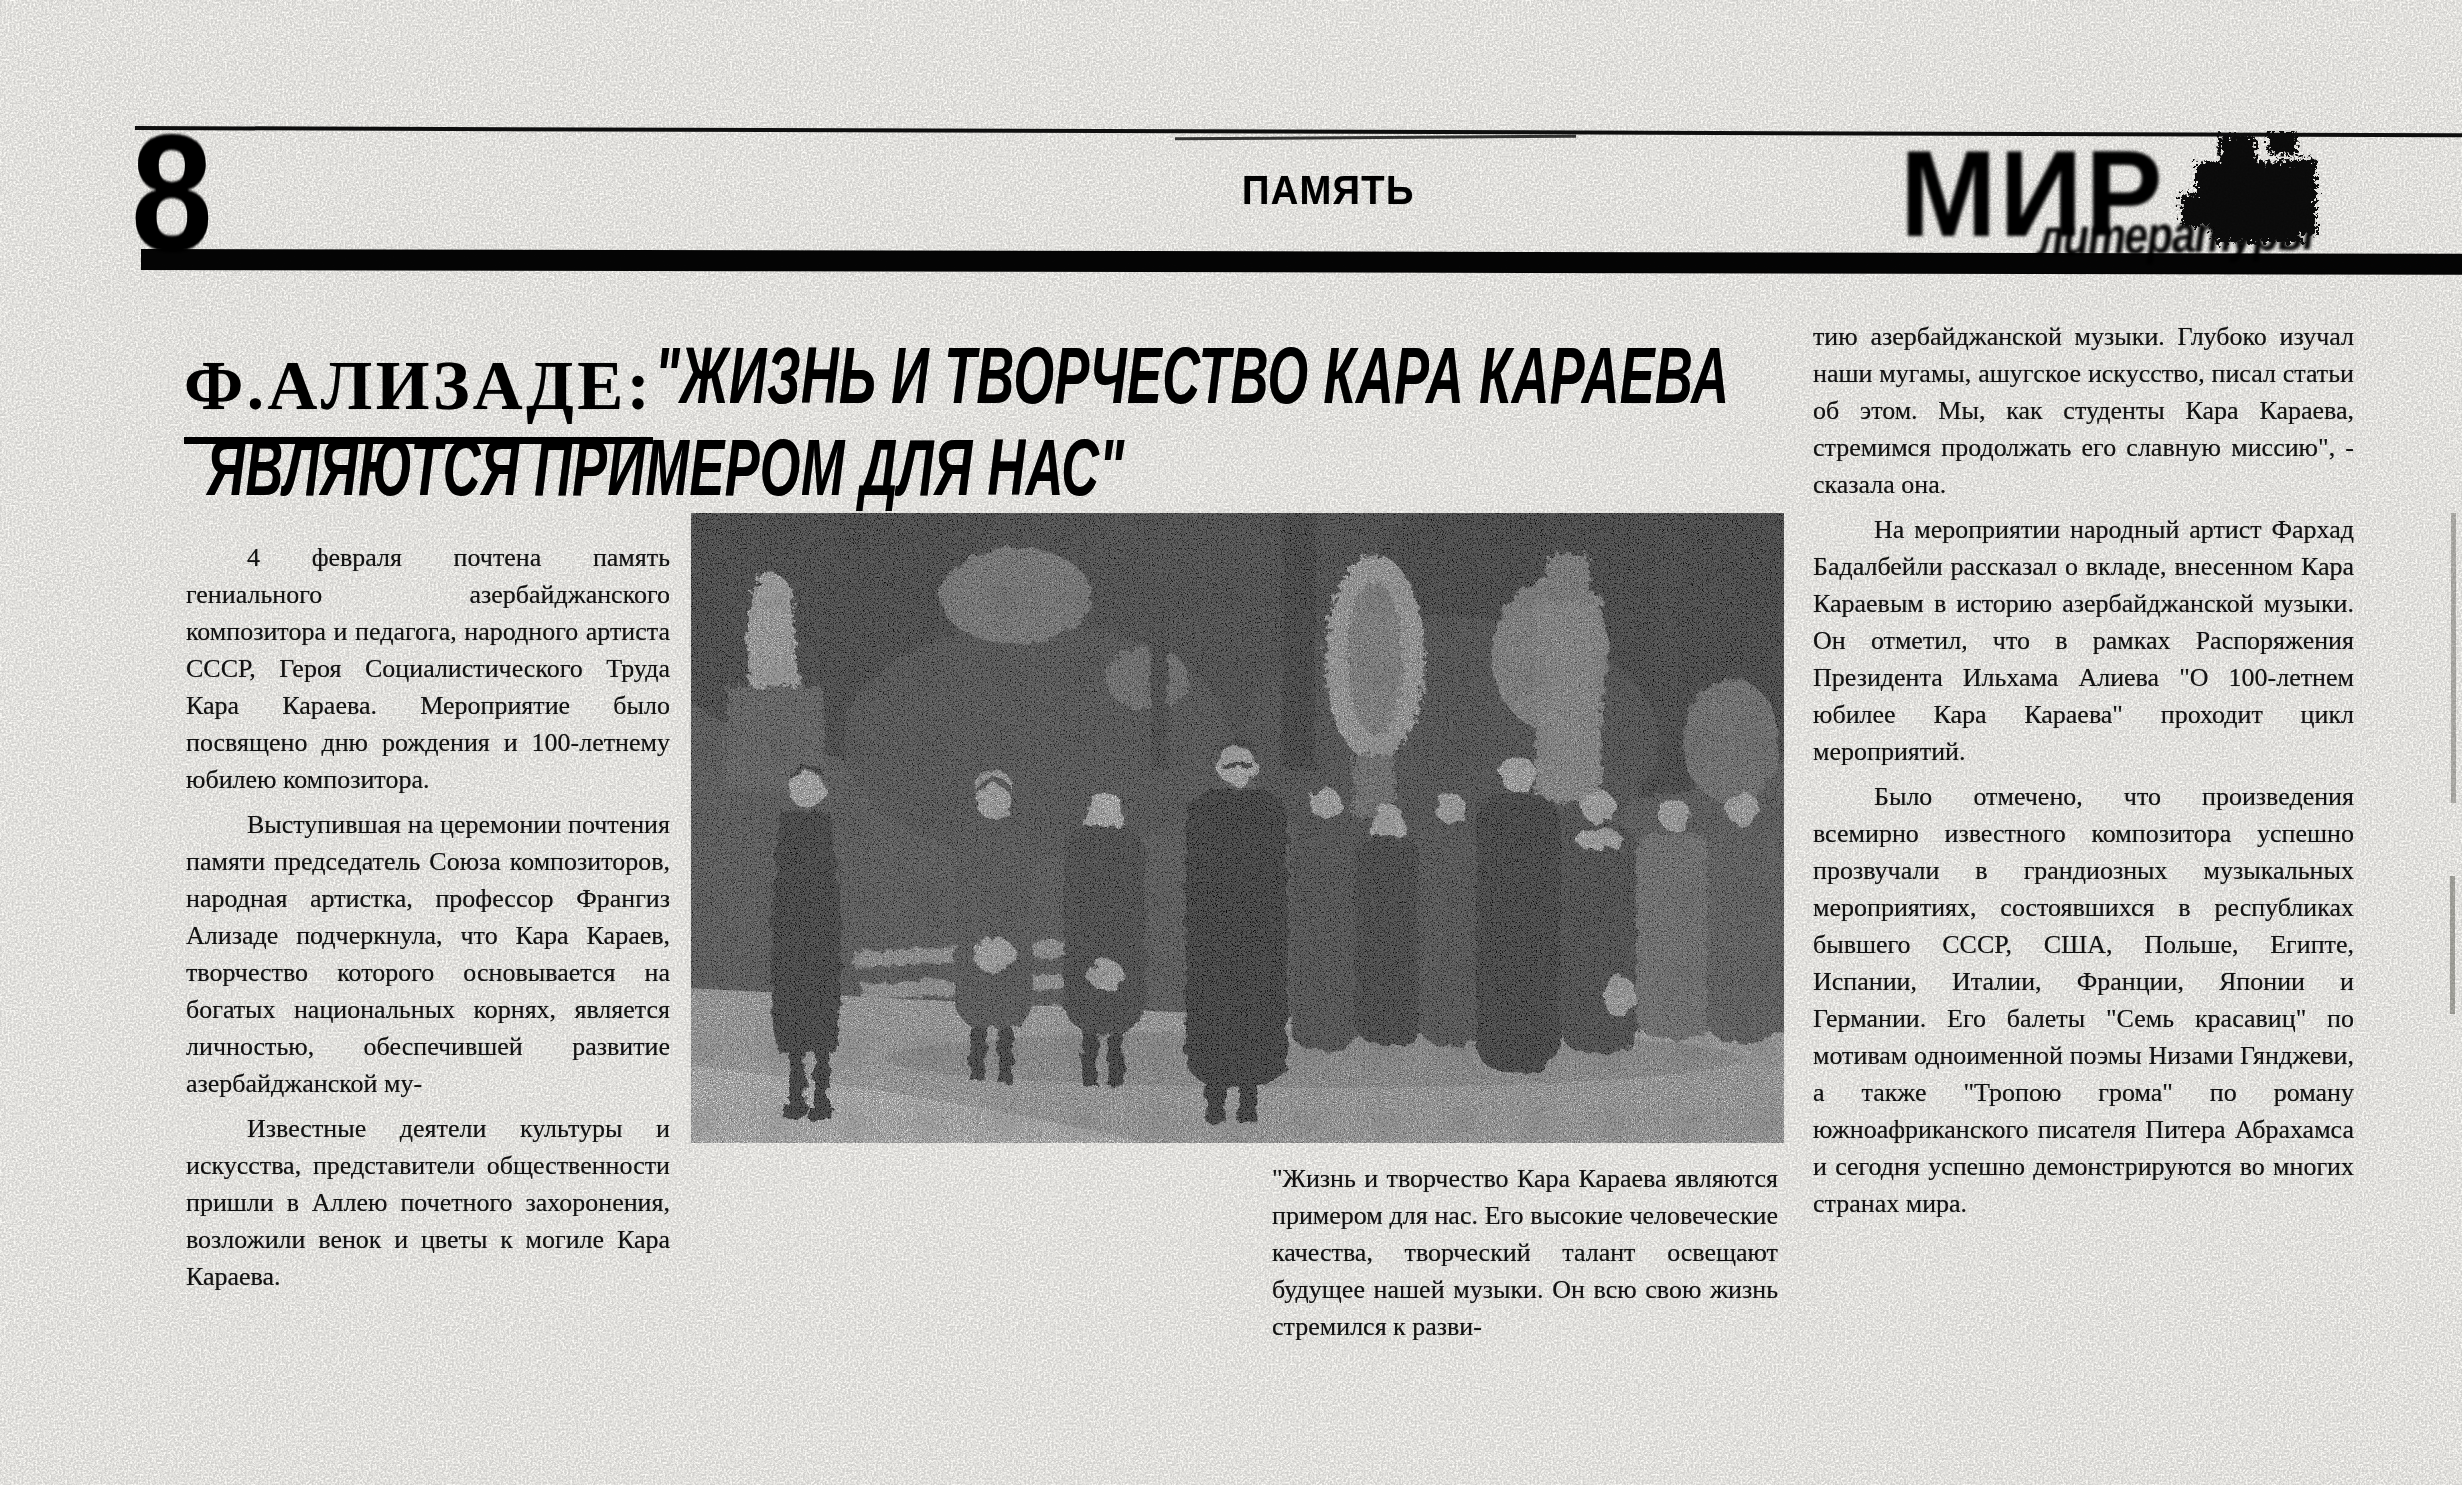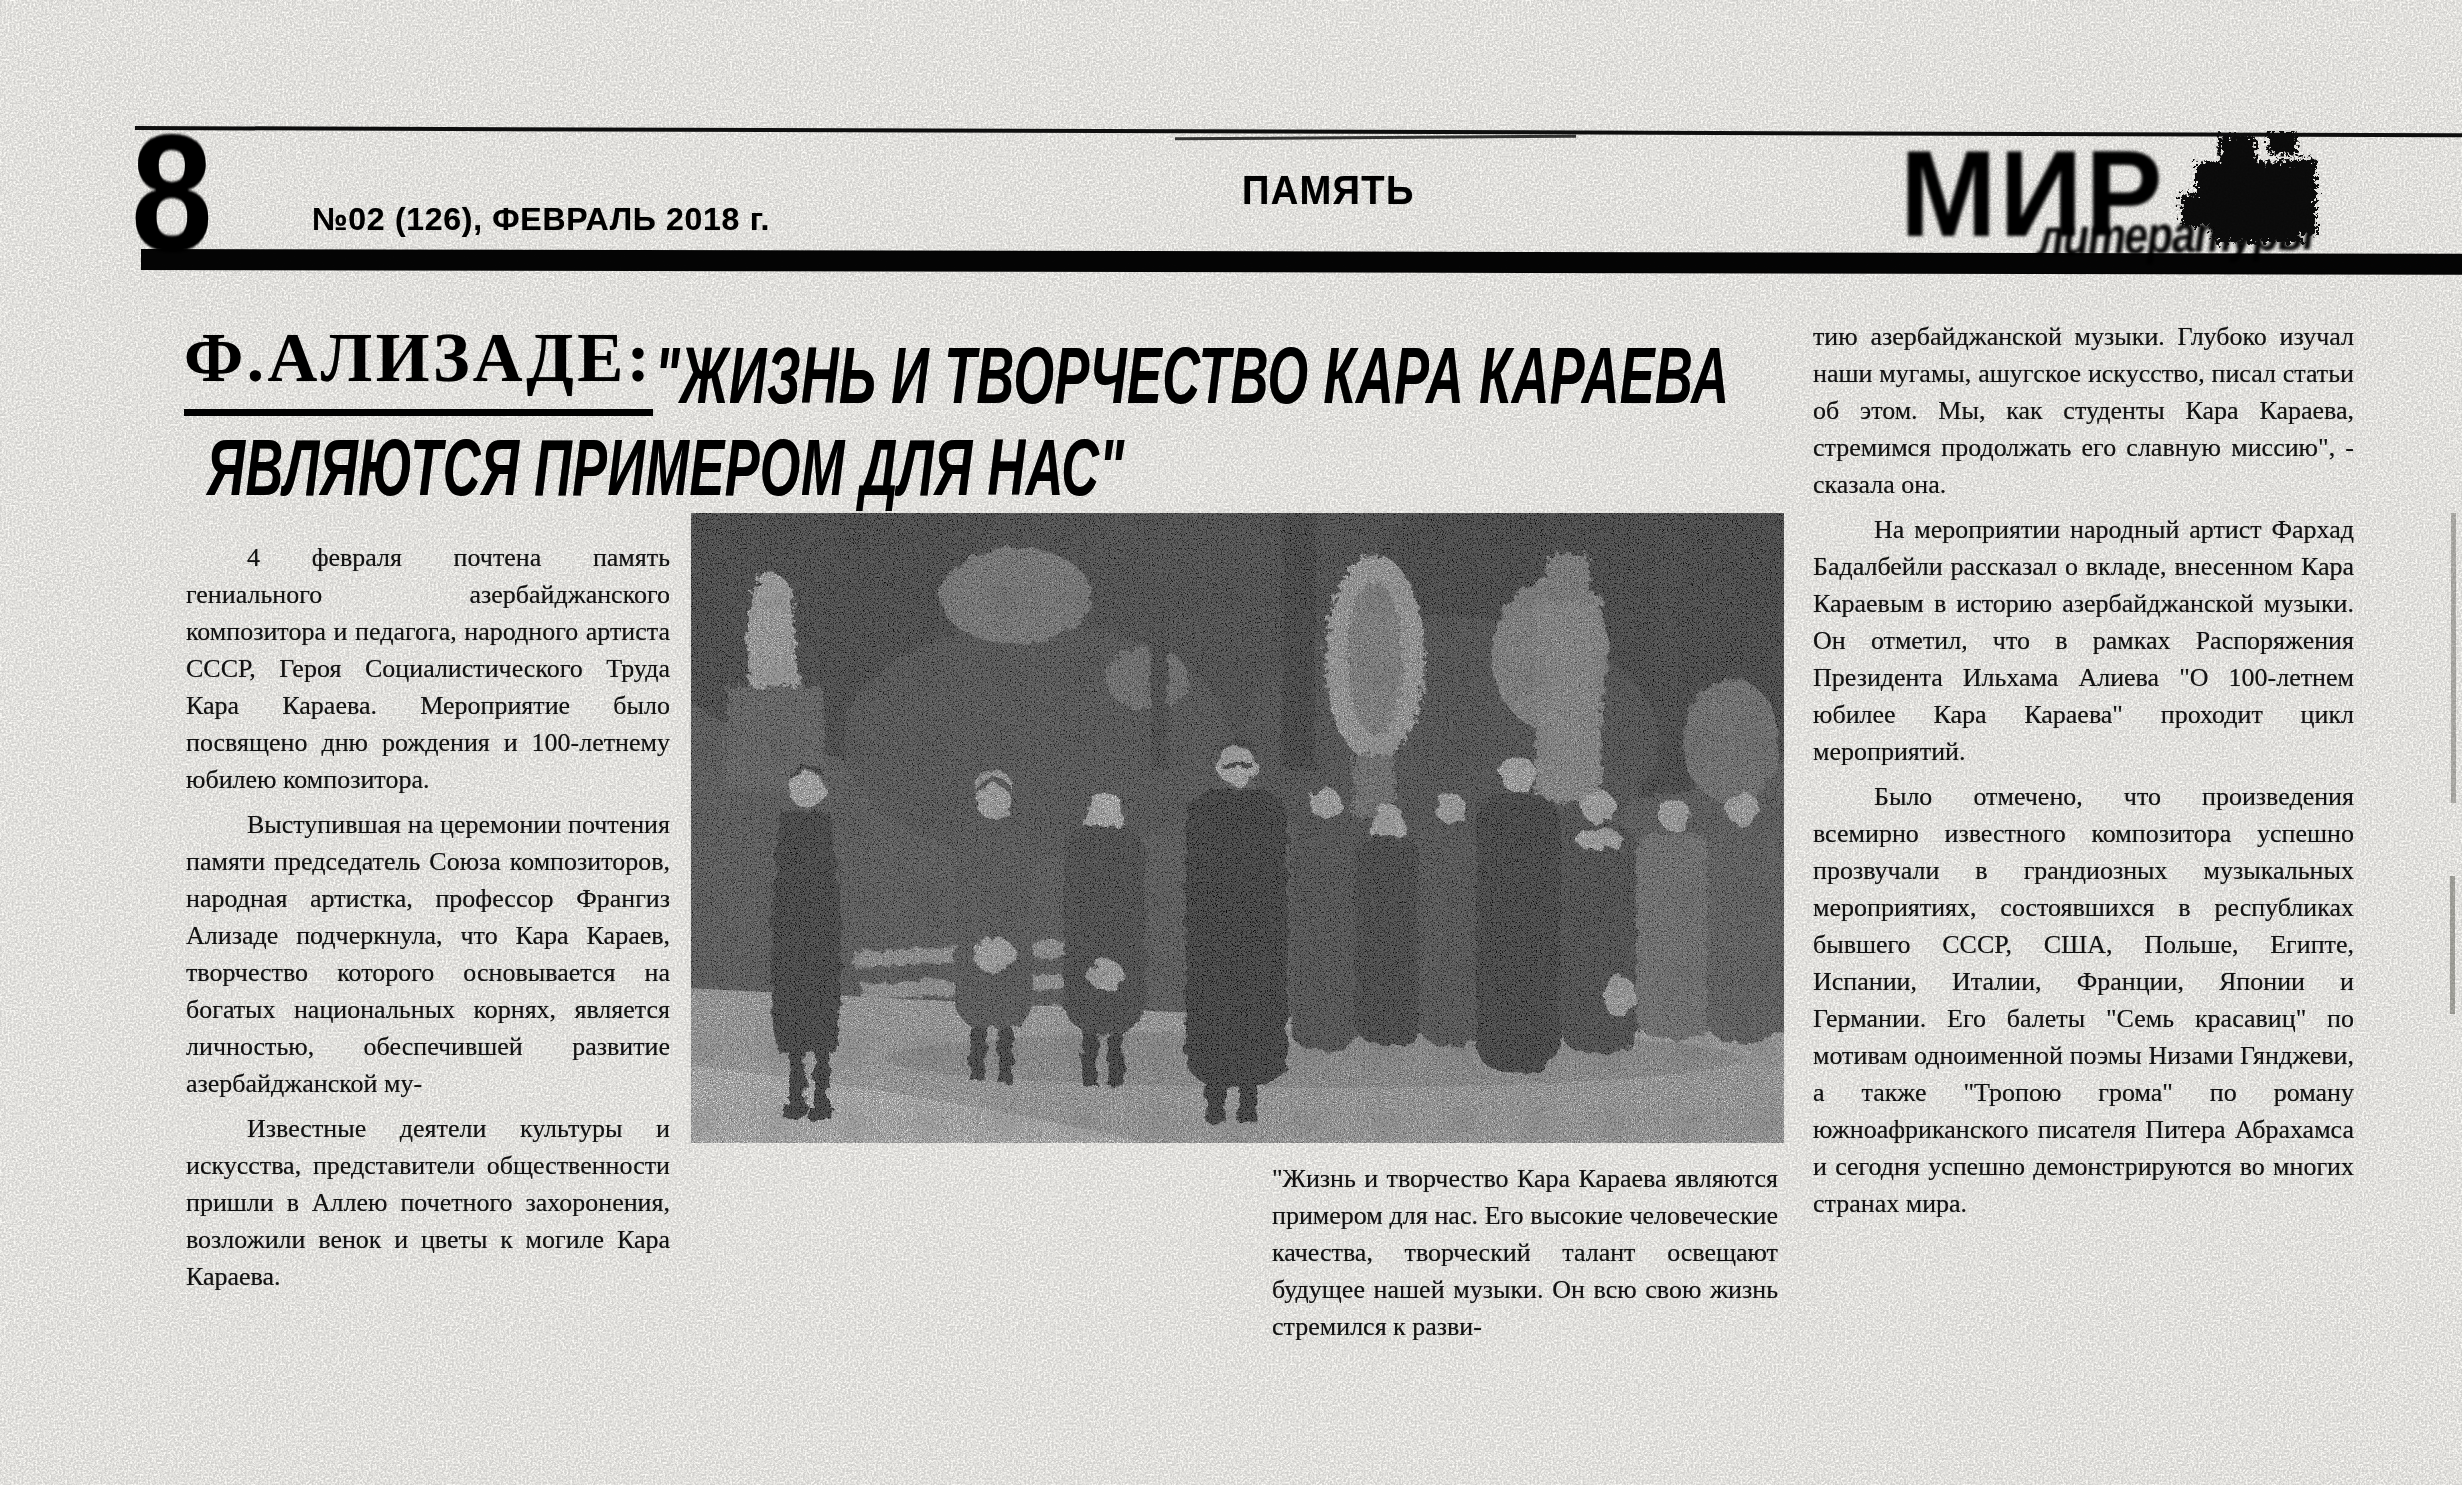--- a/index.html
+++ b/index.html
@@ -16,21 +16,21 @@
   .rule-thin2  { left:1175px; top:136px; width:401px; height:2.8px; background:#161616; transform:rotate(-0.35deg); opacity:.85; }
   .rule-thick  { left:141px; top:249px; width:2321px; height:21px; background:#050505; transform:rotate(0.12deg); transform-origin:left; }
   .page-number { left:131px; top:109px; font:900 167px/1 "Liberation Sans", sans-serif; transform:scaleX(.88); transform-origin:left top; filter:blur(0.8px) contrast(2.4); }
   .issue-info  { left:312px; top:203px; font:bold 32px/1 "Liberation Sans", sans-serif; letter-spacing:0.7px; filter:blur(0.4px) contrast(1.8); }
   .rubric      { left:1242px; top:170px; font:bold 41px/1 "Liberation Sans", sans-serif; letter-spacing:1.4px; transform:scaleX(.93); transform-origin:left; filter:blur(0.4px) contrast(1.8); }
   .logo-title  { left:1900px; top:133px; font:900 122px/1 "Liberation Sans", sans-serif; letter-spacing:2.8px; transform:scaleX(.95); transform-origin:left top; filter:blur(1.4px) contrast(3); color:#060606; }
   .logo-sub    { left:2037px; top:213px; font:italic 900 51px/1 "Liberation Sans", sans-serif; letter-spacing:-1.4px; transform:scaleX(.84) rotate(-1.2deg); transform-origin:left top; filter:blur(1.7px) contrast(3.2); color:#0a0a0a; }
   .logo-orn    { left:2171px; top:131px; }
 
   
-  .hl-attr { left:184px; top:324px; font:bold 69px/1 "Liberation Serif", serif; letter-spacing:3.5px; border-bottom:7.6px solid #0c0c0c; padding-bottom:16px; filter:blur(0.5px) contrast(2); }
+  .hl-attr { left:184px; top:352px; font:bold 69px/1 "Liberation Serif", serif; letter-spacing:3.5px; border-bottom:7.6px solid #0c0c0c; padding-bottom:16px; filter:blur(0.5px) contrast(2); }
   .q-line  { font:italic 900 79px/1 "Liberation Sans", sans-serif; letter-spacing:0.7px; white-space:nowrap; transform-origin:left top; filter:blur(0.6px) contrast(2.2); }
   .q1 { left:655px; top:336px; transform:scaleX(.66); }
   .q2 { left:207px; top:428px; transform:scaleX(.66); }
 
   
   .col { position:absolute; text-align:justify; }
   .body-text p { margin:8px; font:26px/37px "Liberation Serif", serif; }
   .indent { text-indent:61px; }
   .lede { font:italic bold 28px/39px "Liberation Serif", serif; text-indent:61px; margin:0 0 18px 0; }
   .col1 { left:178px;  top:531px;  width:500px; }
@@ -49,21 +49,20 @@
 </head>
 <body>
 
 <div class="scan">
 
   <div class="abs rule-thin"></div>
   <div class="abs rule-thin2"></div>
   <div class="abs rule-thick"></div>
 
   <div class="abs page-number ink">8</div>
-  <div class="abs issue-info ink">№02 (126), ФЕВРАЛЬ 2018 г.</div>
   <div class="abs rubric ink">ПАМЯТЬ</div>
 
   <div class="abs logo-title">МИР</div>
   <div class="abs logo-sub">литературы</div>
   <div class="abs logo-orn">
     <svg viewBox="0 0 220 190" width="152" height="131" xmlns="http://www.w3.org/2000/svg">
       <defs>
         <filter id="orn-r" x="-30%" y="-30%" width="160%" height="160%">
           <feTurbulence type="fractalNoise" baseFrequency="0.18" numOctaves="3" seed="2" result="t"></feTurbulence>
           <feDisplacementMap in="SourceGraphic" in2="t" scale="26"></feDisplacementMap>

